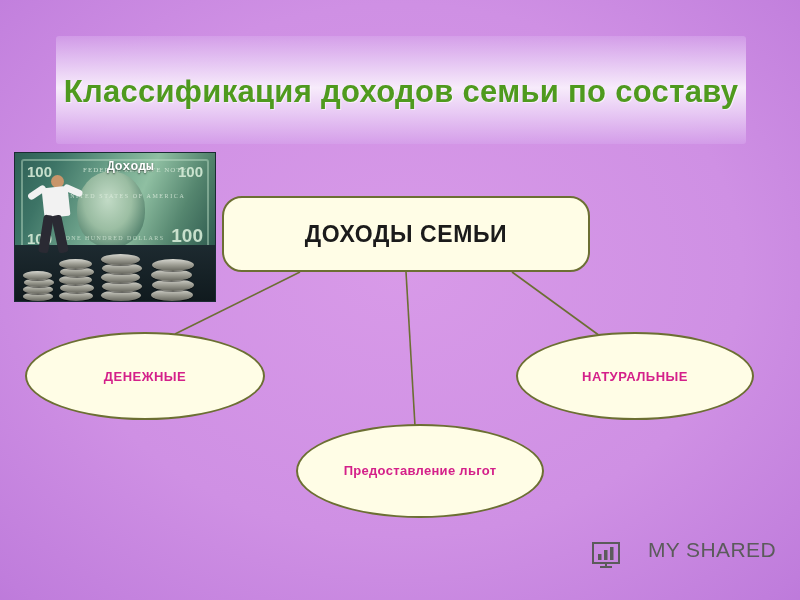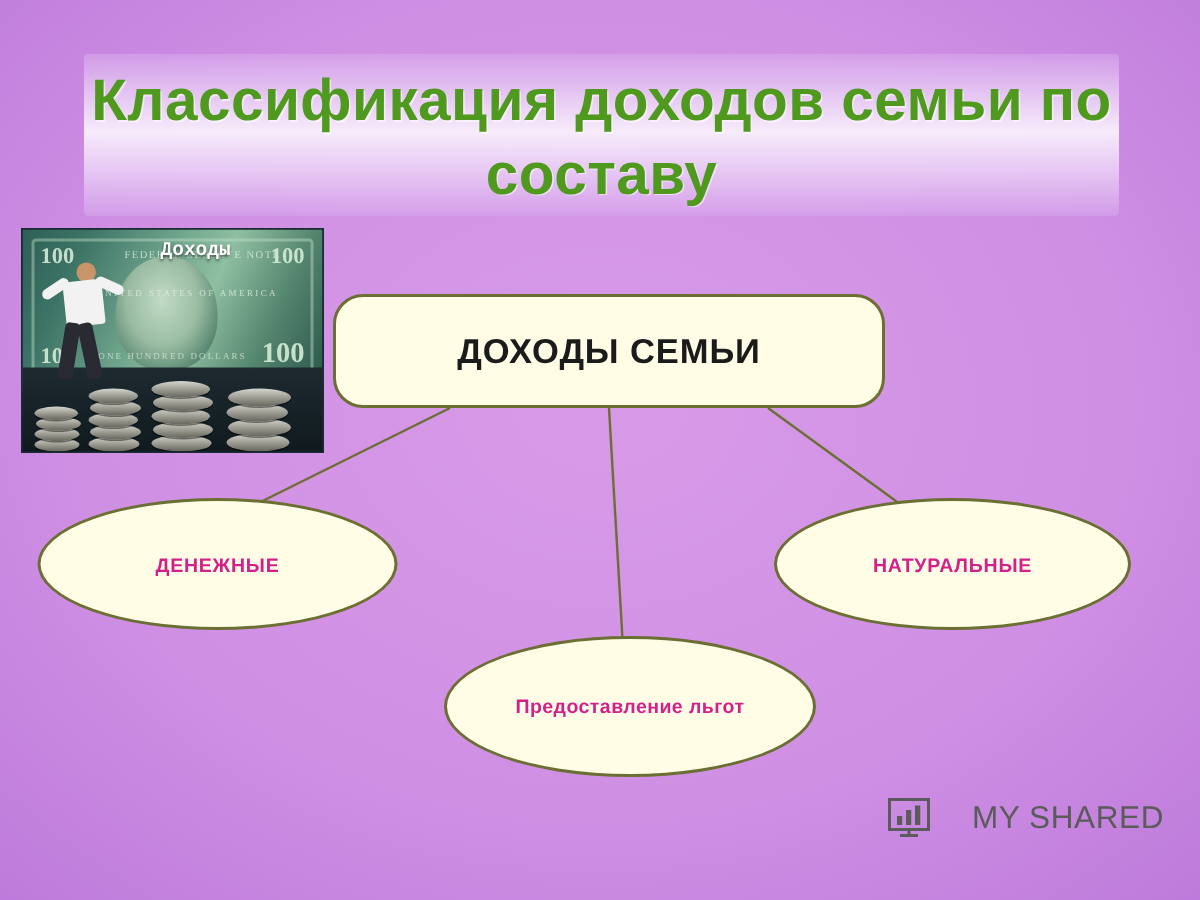--- a/index.html
+++ b/index.html
@@ -40,21 +40,21 @@
   #title-text {
     position: absolute;
     left: 56px;
     top: 42px;
     width: 690px;
     height: 100px;
     display: flex;
     align-items: center;
     justify-content: center;
     text-align: center;
-    font-size: 39px;
+    font-size: 31px;
     font-weight: bold;
     line-height: 1.26;
     color: #4f9a1e;
     text-shadow: 1px 1px 0 rgba(255,255,255,0.55);
     letter-spacing: 0.3px;
   }
 
   
   #photo {
     position: absolute;
@@ -87,21 +87,21 @@
     left: 62px;
     top: 18px;
     width: 68px;
     height: 76px;
     border-radius: 50% 50% 45% 45%;
     background: radial-gradient(ellipse at 45% 38%, #cfe3cf 0%, #9fbfa4 45%, #4e7c68 78%, #2d5b4d 100%);
     opacity: 0.85;
   }
   .bill-num {
     position: absolute;
-    font-family: Liberation Serif, serif;
+    font-family: Liberation Sans, sans-serif;
     color: #d6ecd8;
     font-weight: bold;
     font-size: 15px;
     opacity: 0.9;
   }
   .bill-num.tl { left: 12px; top: 10px; }
   .bill-num.tr { right: 12px; top: 10px; }
   .bill-num.bl { left: 12px; bottom: 14px; }
   .bill-num.br { right: 12px; bottom: 14px; font-size: 19px; }
   .bill-top-text {
@@ -265,23 +265,23 @@
     font-size: 13px;
     color: #d4208a;
     line-height: 1.35;
     letter-spacing: 0.3px;
   }
 
   
   #watermark {
     position: absolute;
     right: 24px;
-    bottom: 42px;
+    bottom: 32px;
     display: flex;
-    align-items: flex-end;
+    align-items: flex-start;
     gap: 27px;
   }
   #wm-icon {
     width: 30px;
     height: 30px;
     position: relative;
   }
   #wm-text {
     font-size: 21px;
     color: #5b5b5b;

